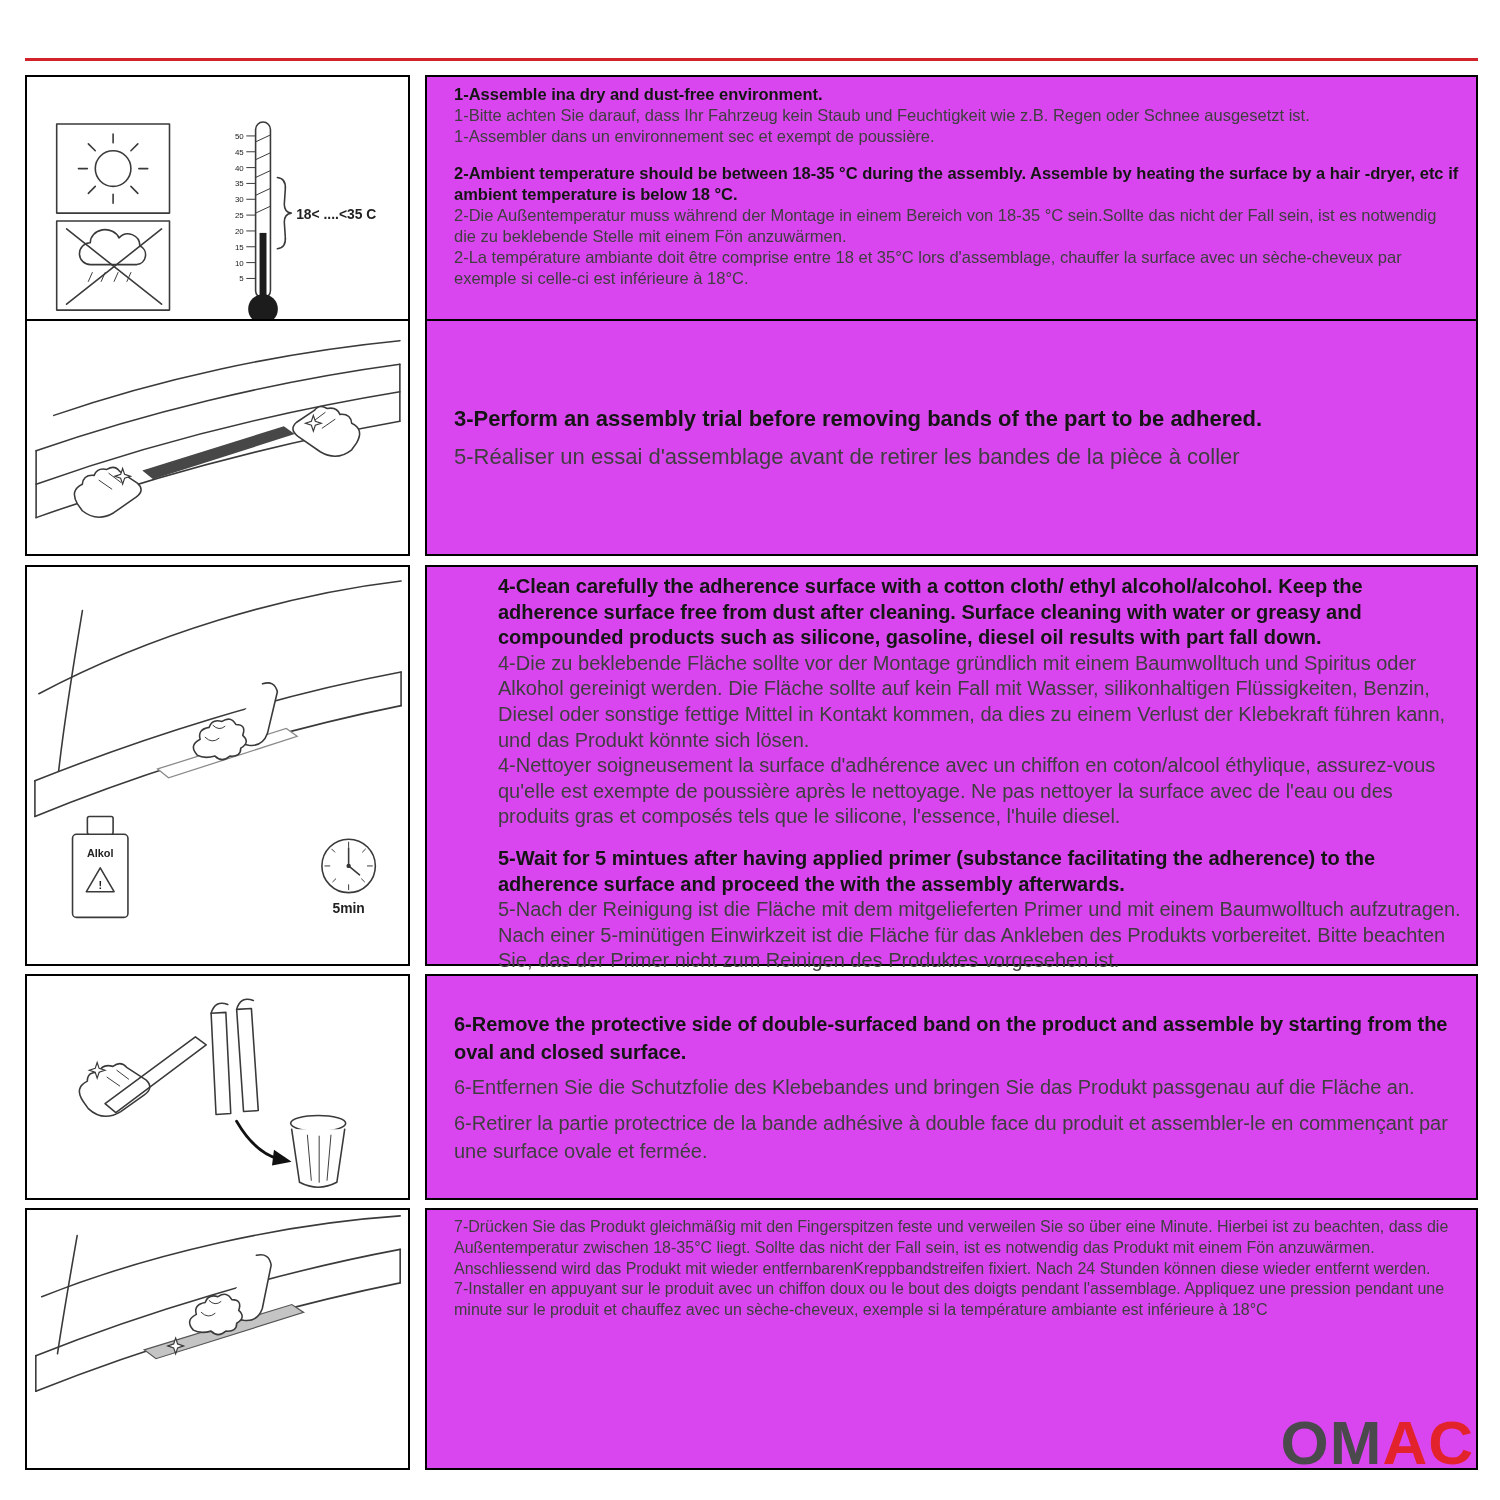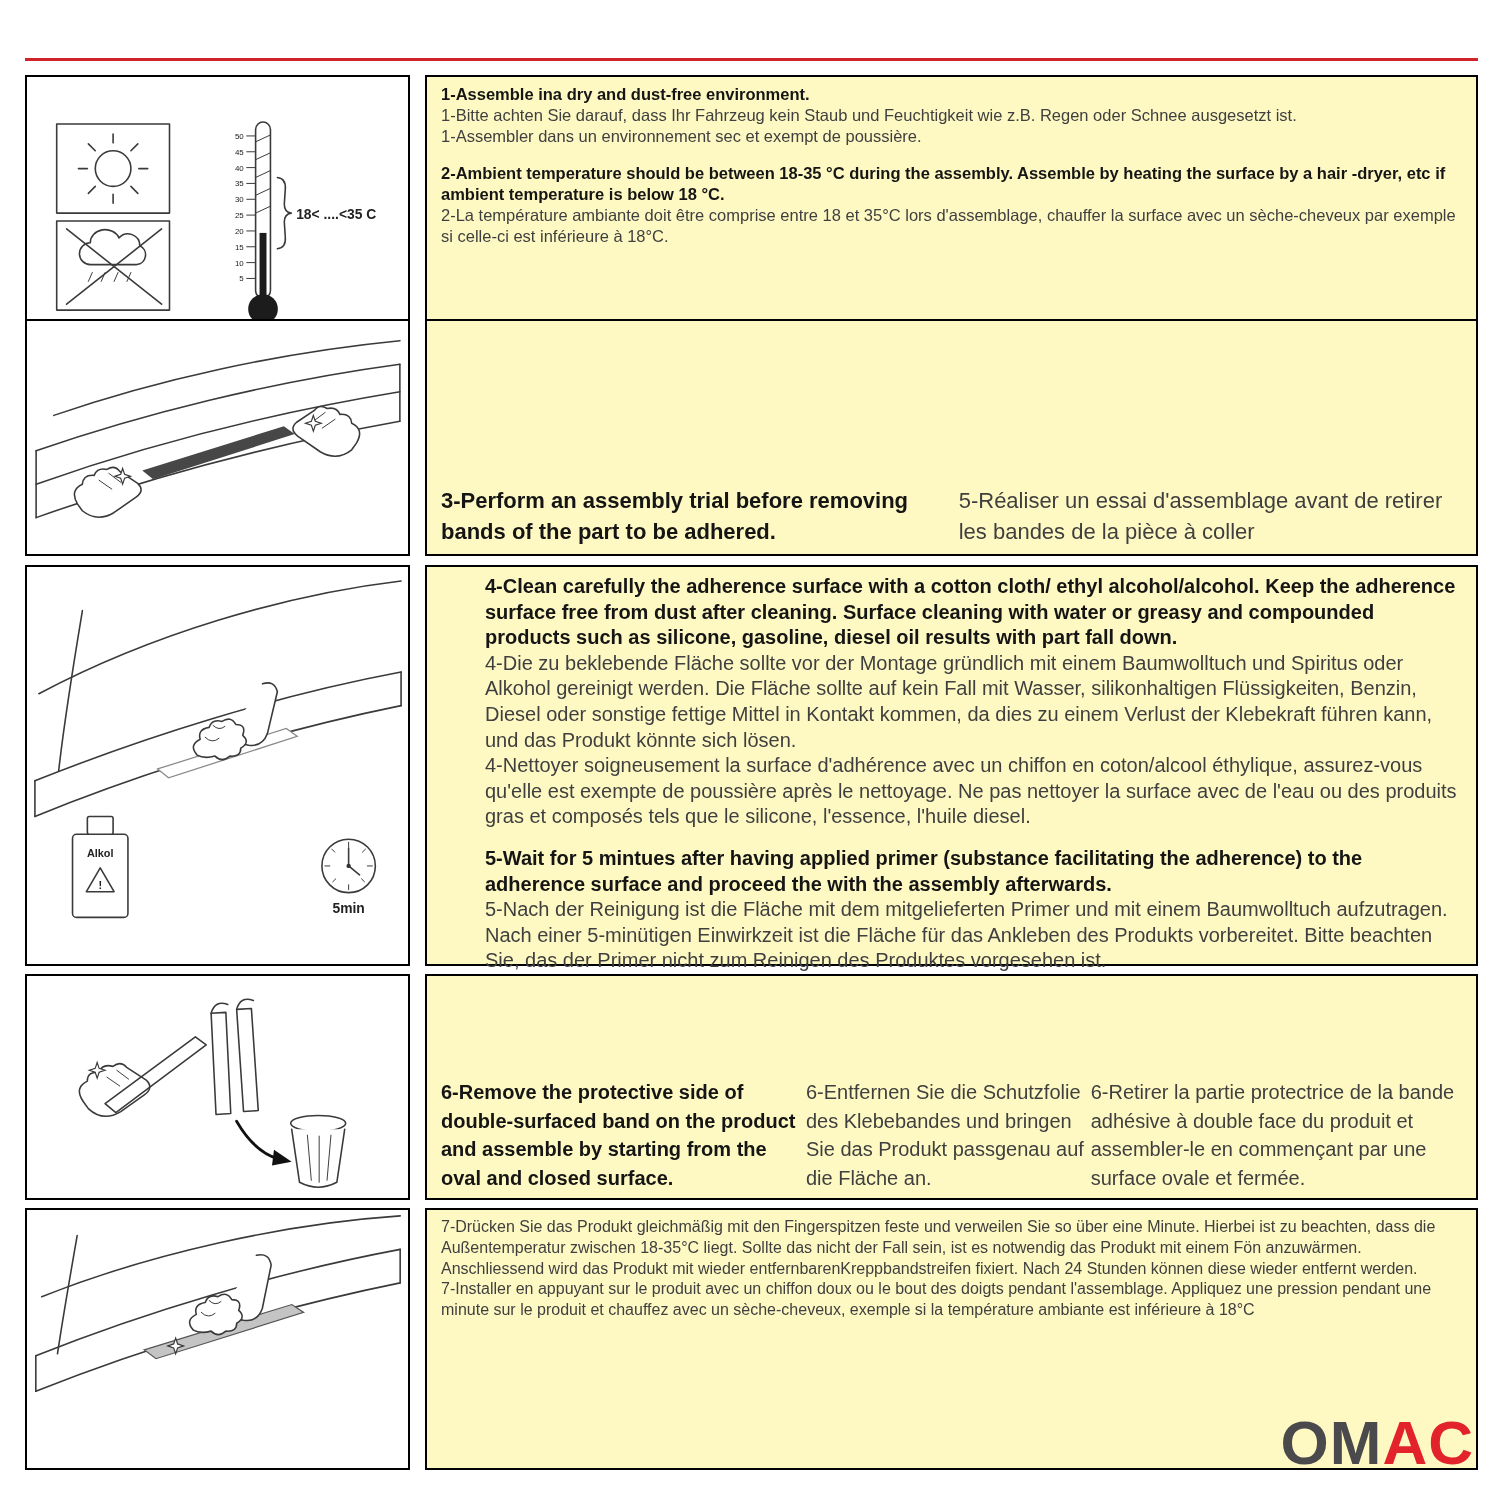--- a/index.html
+++ b/index.html
@@ -19,24 +19,24 @@
   .title-rule { position:absolute; left:25px; right:22px; top:58px; height:3px; background:#d2232a; }
 
   .row { position:absolute; left:25px; right:22px; }
   .illus {
     position:absolute; left:0; top:0; width:385px; height:100%;
     border:2px solid #000; background:#fff;
   }
   .illus svg { width:100%; height:100%; display:block; }
   .textbox {
     position:absolute; left:400px; right:0; top:0; height:100%;
-    border:2px solid #000; background:#fef9c3;
-    padding:7px 14px 6px 14px;
-  }
-  .vcenter { display:flex; flex-direction:row; justify-content:center;align-items:flex-end; }
+    border:2px solid #000; background:#d946ef;
+    padding:7px 14px 6px 27px;
+  }
+  .vcenter { display:flex; flex-direction:column; justify-content:center; }
 
   p { color:#3f3f3f; }
   p.b { font-weight:700; color:#151515; }
   p.gap { margin-top:16px; }
   p.gap-sm { margin-top:7px; }
 
   .fs-std p  { font-size:16.5px; line-height:1.27; }
   .fs-big p  { font-size:22px;   line-height:1.4;  }
   .fs-dense p{ font-size:20px;   line-height:1.28;margin-left:44px; }
   .fs-mid p  { font-size:20px;   line-height:1.42; }
@@ -102,20 +102,21 @@
         </g>
         <path class="ln" d="M253,70 q9,1 8,12 l-1,15 q0,8 7,9 q-7,1 -7,9 l1,15 q1,11 -8,12"></path>
         <text x="272" y="112" class="temp-label">18&lt; ....&lt;35 C</text>
       </svg>
     </div>
     <div class="textbox fs-std">
       <p class="b">1-Assemble ina dry and dust-free environment.</p>
       <p>1-Bitte achten Sie darauf, dass Ihr Fahrzeug kein Staub und Feuchtigkeit wie z.B. Regen oder Schnee ausgesetzt ist.</p>
       <p>1-Assembler dans un environnement sec et exempt de poussière.</p>
       <p class="b gap">2-Ambient temperature should be between 18-35 °C  during the assembly. Assemble by heating the surface by a hair -dryer, etc if ambient temperature is below 18 °C.</p>
+      <p>2-Die Außentemperatur muss während der Montage in einem Bereich von 18-35 °C  sein.Sollte das nicht der Fall sein, ist es notwendig die zu beklebende Stelle mit einem Fön anzuwärmen.</p>
       <p>2-La température ambiante doit être comprise entre 18 et 35°C lors d'assemblage, chauffer la surface avec un sèche-cheveux par exemple si celle-ci est inférieure à 18°C.</p>
     </div>
   </section>
 
   <section class="row" style="top:319px;height:237px;">
     <div class="illus">
       <svg viewBox="0 0 385 237">
         <g class="ln">
           <path d="M26,96 C130,60 255,32 378,20"></path>
           <path d="M8,132 C115,95 245,62 378,44"></path>

